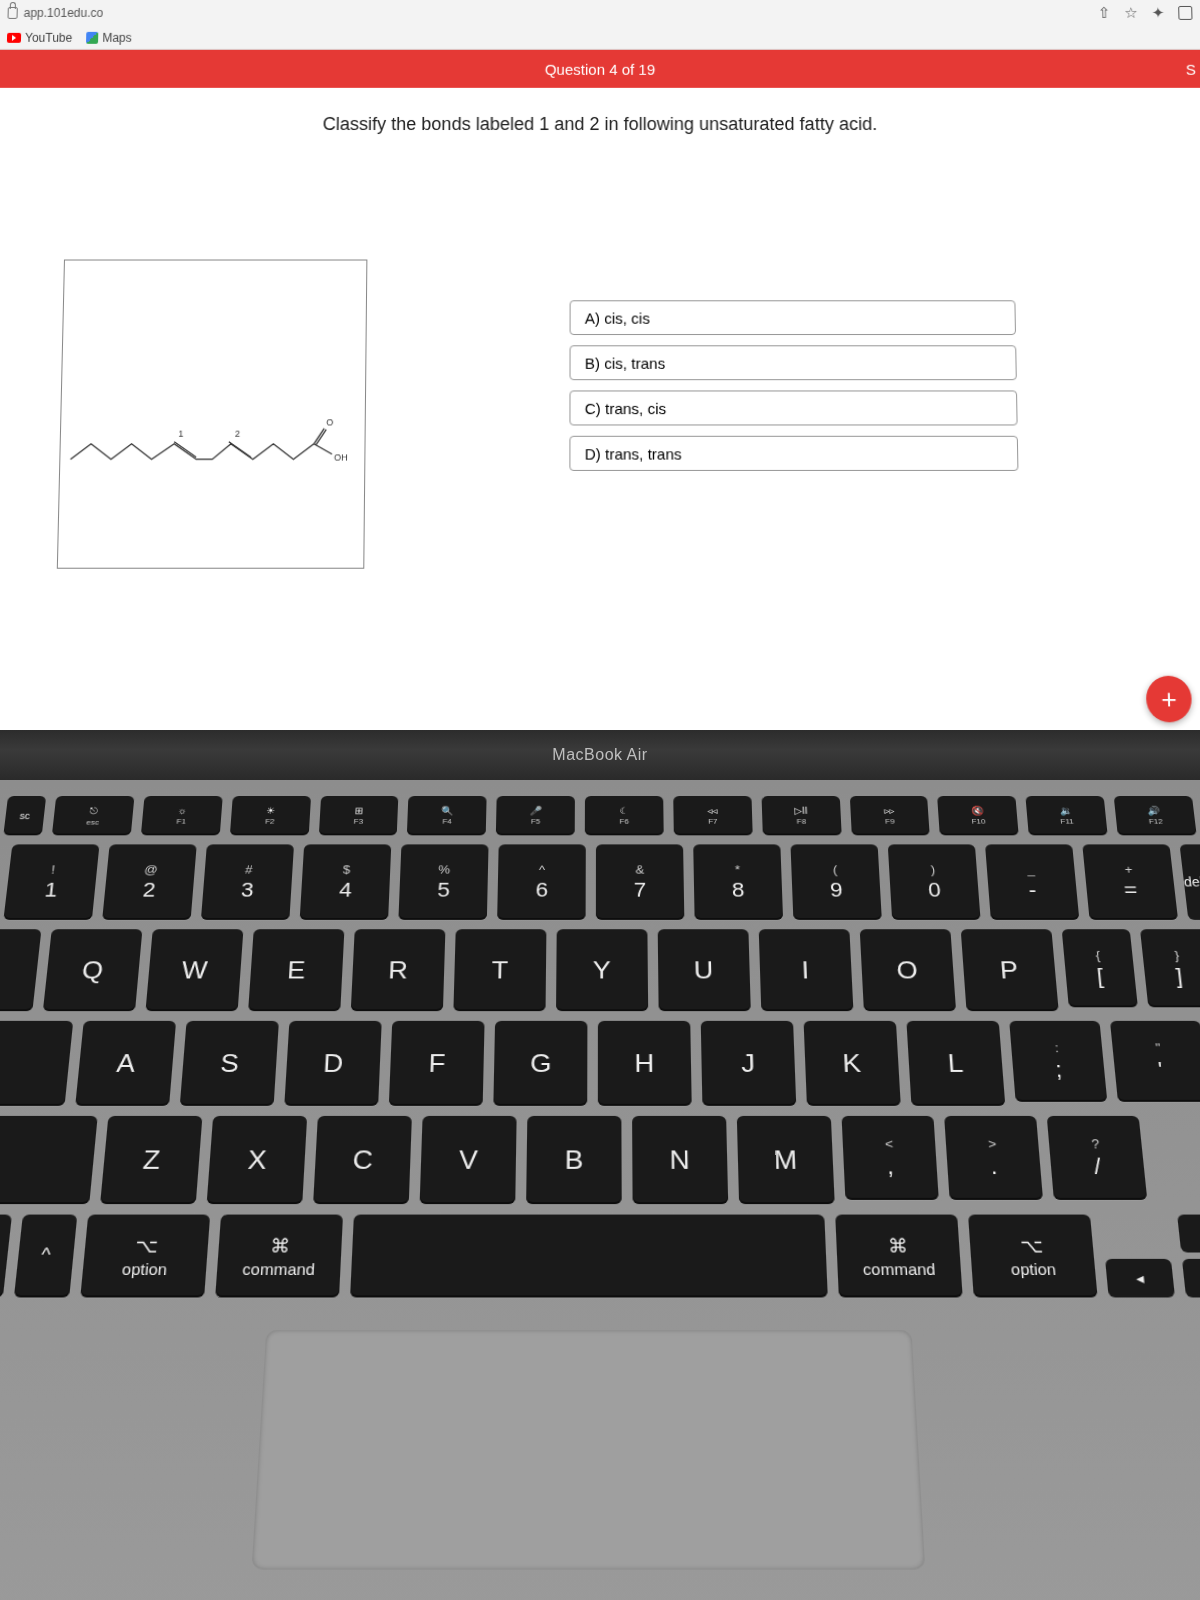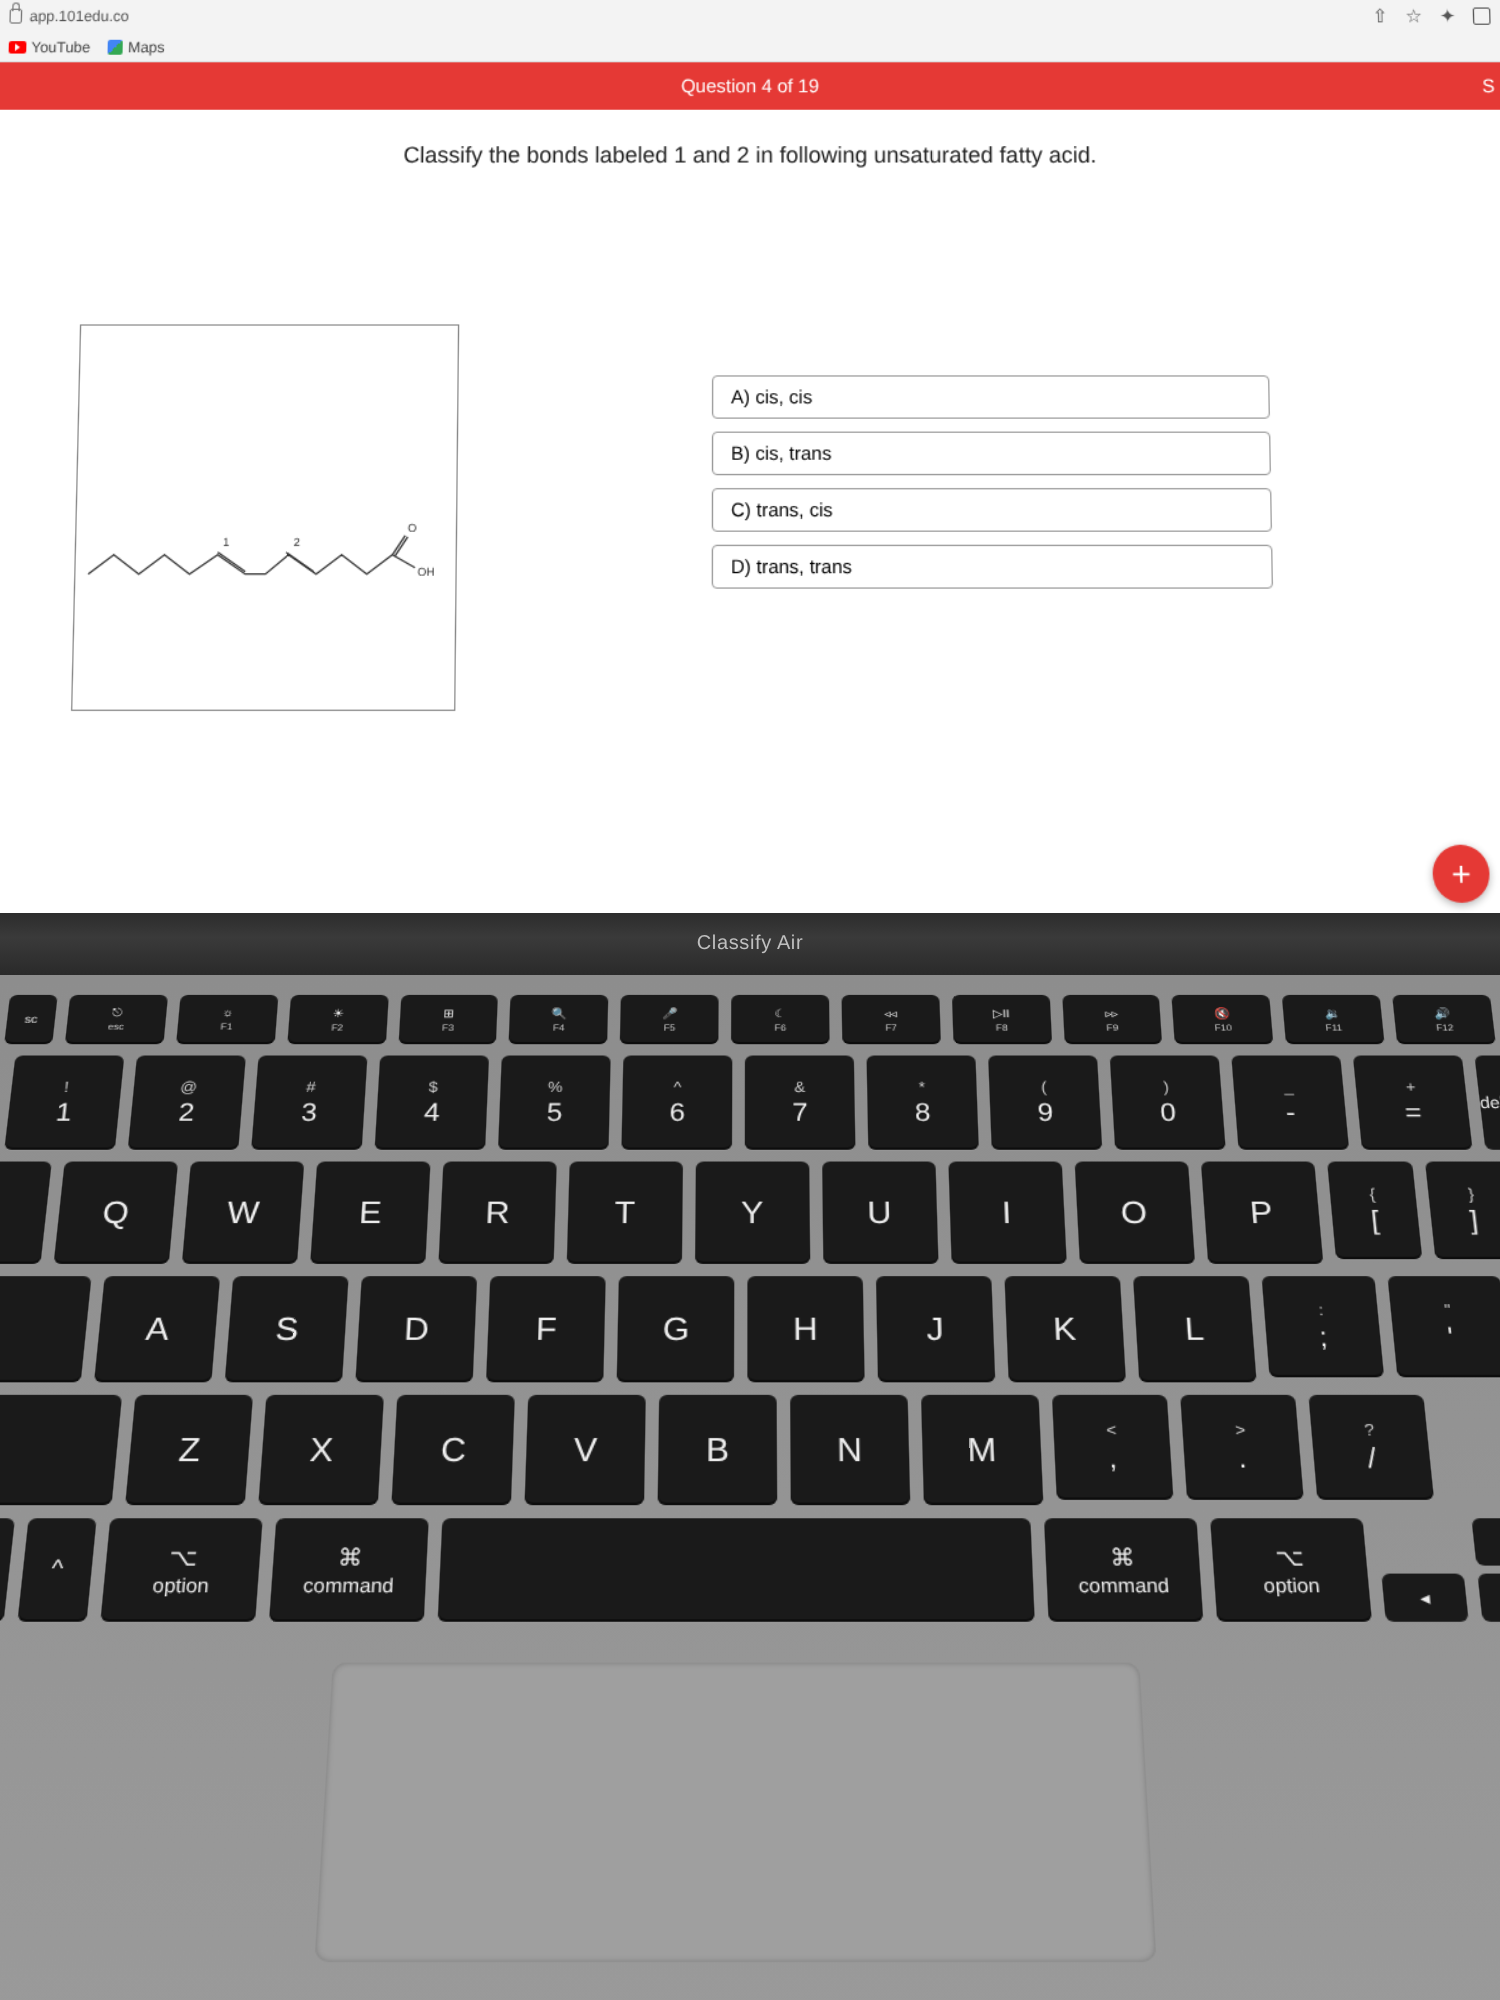--- a/index.html
+++ b/index.html
@@ -132,21 +132,21 @@
         </div>
     </div>
 
     <div class="fab">
         <span>+</span>
       </div>
   </div>
 </div>
 
 <div class="hinge">
-  <span>Classify Air</span>
+  <span>MacBook Air</span>
 </div>
 
 <div class="tray">
   <div class="kb">
 
     <div class="row" id="fnrow">
         <div class="key fn" style="width:42px">sc</div>
         <div class="key fn">
           <span>⎋</span>
           <span class="sub">esc</span>

